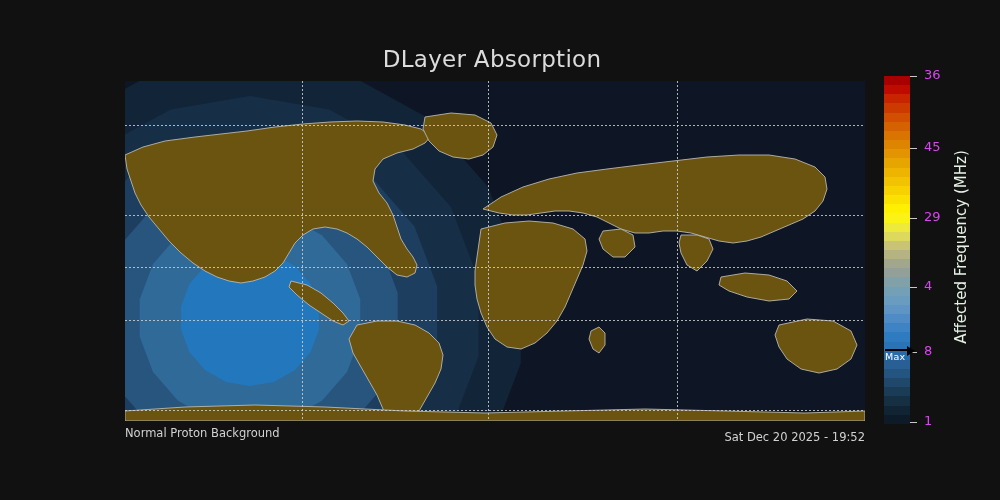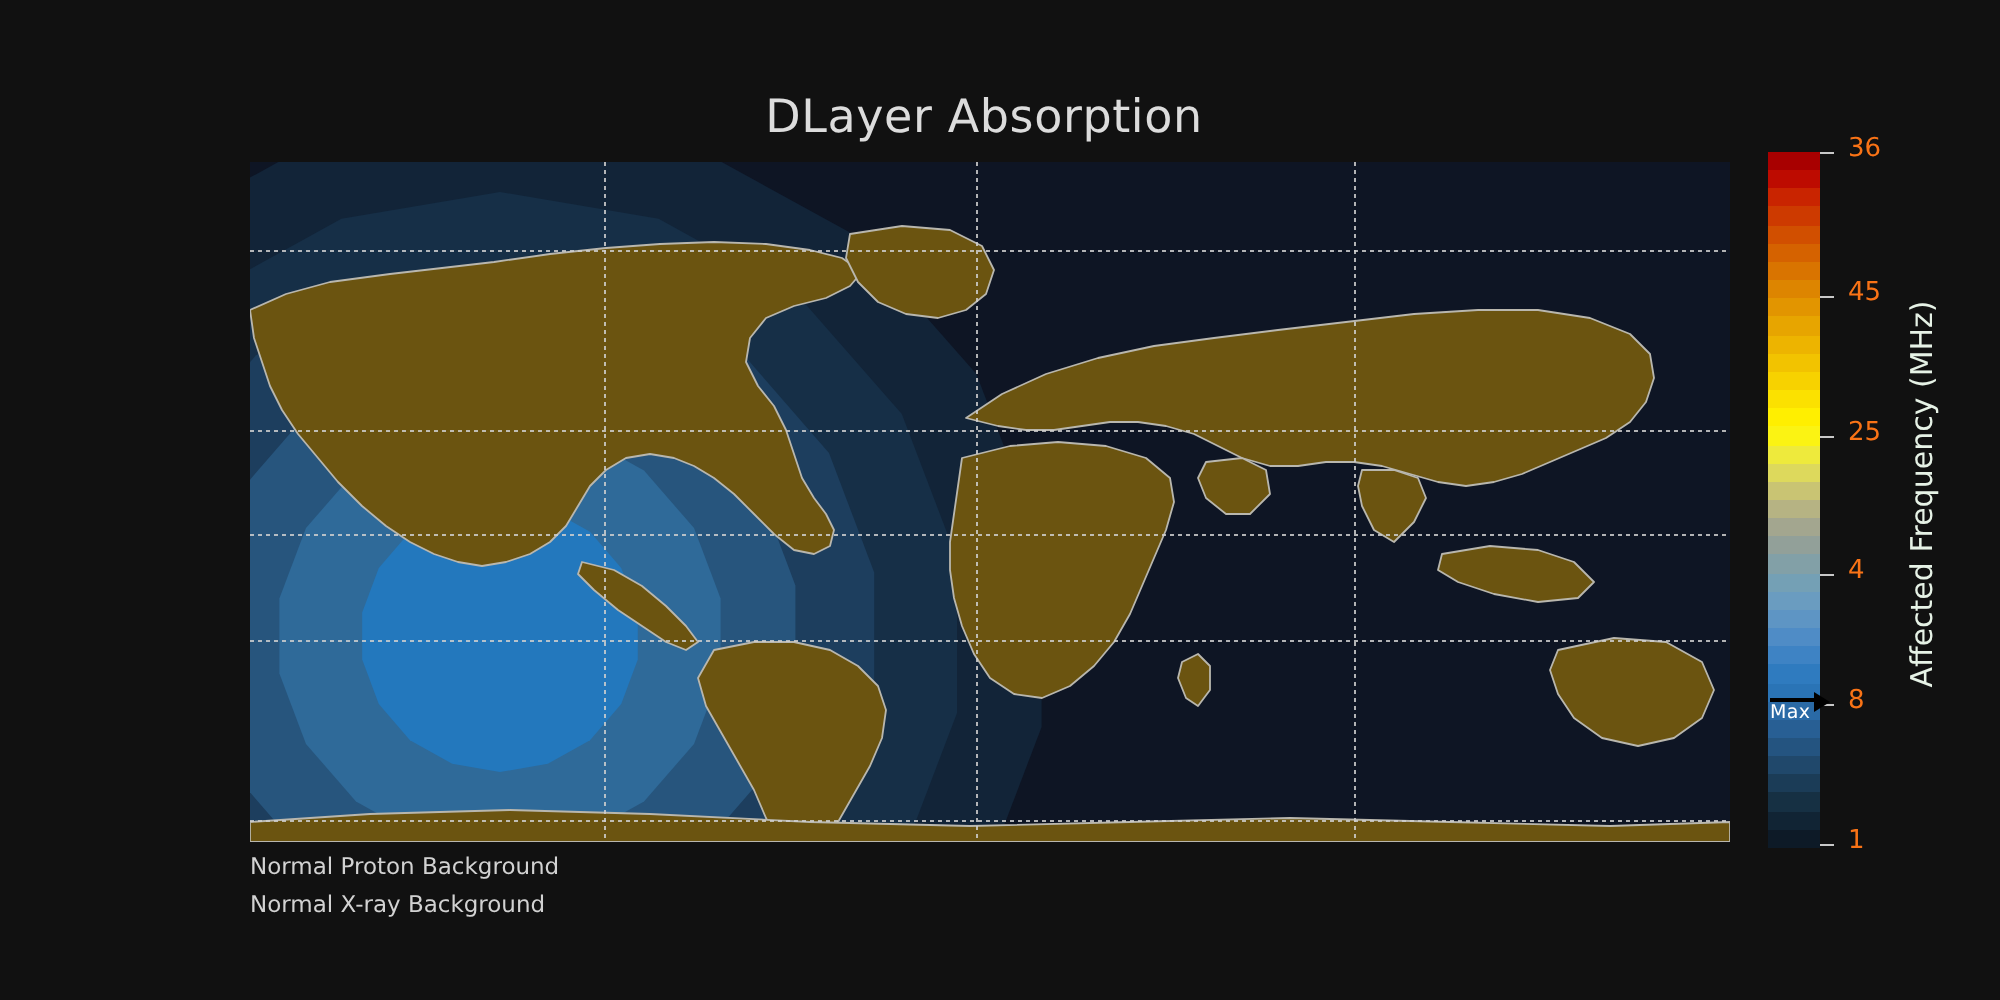--- a/index.html
+++ b/index.html
@@ -38,21 +38,21 @@
     background-size:4px 1px;background-repeat:repeat-x;opacity:.85;}
 
   
   .cbar-wrap{position:absolute;left:884px;top:76px;width:26px;height:348px;}
   .cbar{position:absolute;left:0;top:0;width:26px;height:348px;
         display:flex;flex-direction:column;}
   .cbar span{display:block;width:100%;flex:1 1 auto;}
   .cb-ticks{position:absolute;left:910px;top:0;width:90px;height:500px;}
   .cb-tick{position:absolute;left:0;width:90px;height:1px;}
   .cb-tick i{position:absolute;left:0;top:-0.5px;width:7px;height:1px;background:#c8c8c8;display:block;}
-  .cb-tick b{position:absolute;left:14px;top:-9px;font-weight:400;font-size:13px;color:#f97316;}
+  .cb-tick b{position:absolute;left:14px;top:-9px;font-weight:400;font-size:13px;color:#d946ef;}
   .cb-label{
     position:absolute;left:938px;top:0;height:500px;width:30px;
   }
   .cb-label span{
     position:absolute;left:-107px;top:238px;width:260px;text-align:center;
     transform:rotate(-90deg);font-size:15px;color:#e6f2e6;white-space:nowrap;
   }
 
   
   .maxmark{position:absolute;left:884px;top:336px;width:44px;height:22px;}
@@ -204,21 +204,21 @@
       <div class="cb-tick" style="top: 76px;">
         <i></i>
         <b>36</b>
       </div>
       <div class="cb-tick" style="top: 148px;">
         <i></i>
         <b>45</b>
       </div>
       <div class="cb-tick" style="top: 218px;">
         <i></i>
-        <b>25</b>
+        <b>29</b>
       </div>
       <div class="cb-tick" style="top: 287px;">
         <i></i>
         <b>4</b>
       </div>
       <div class="cb-tick" style="top: 352px;">
         <i></i>
         <b>8</b>
       </div>
       <div class="cb-tick" style="top: 422px;">
@@ -231,15 +231,15 @@
     <span>Affected Frequency (MHz)</span>
   </div>
 
   <div class="maxmark">
     <span class="mtxt">Max</span>
     <span class="arrow"></span>
     <span class="head"></span>
   </div>
 
   <div class="note note-proton">Normal Proton Background</div>
-  <div class="note note-xray">Normal X-ray Background</div>
+  <div class="stamp">Sat Dec 20 2025 - 19:52</div>
 
 </div>
 
 </body></html>

